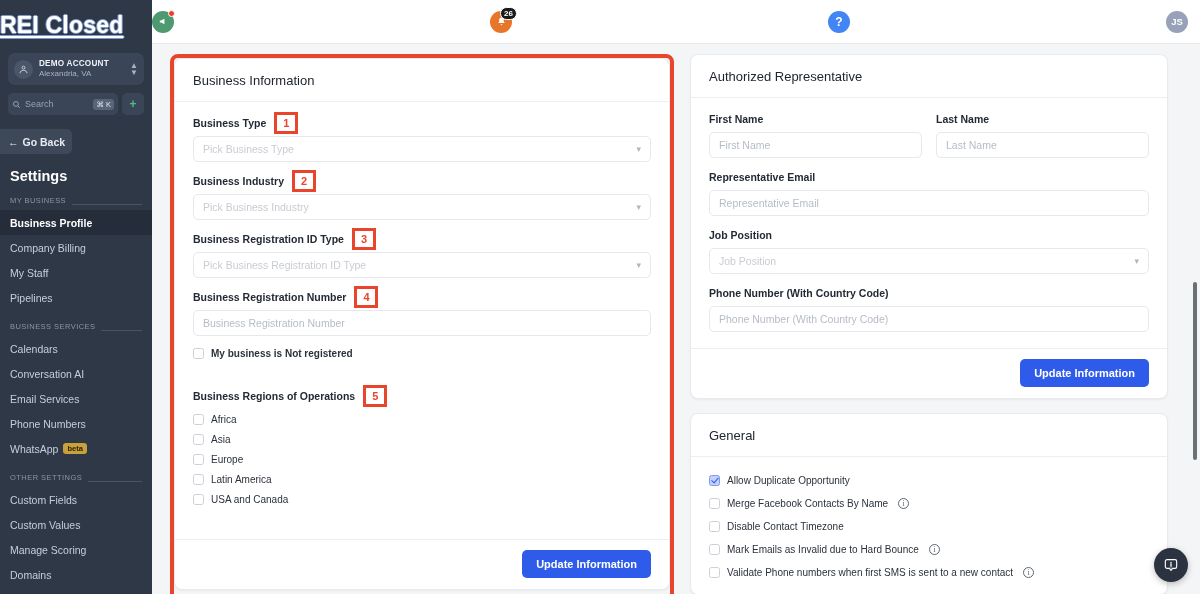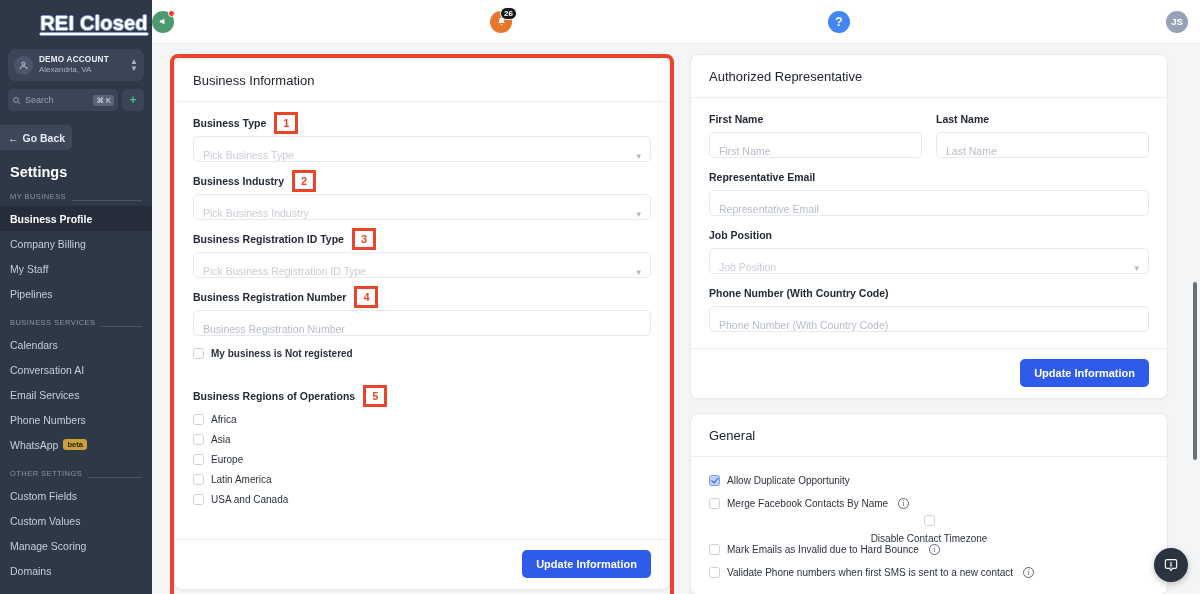--- a/index.html
+++ b/index.html
@@ -15,31 +15,29 @@
   
   .sidebar {
     width: 152px; height: 594px;
     background: #2e3847;
     color: #cfd6e0;
     flex: 0 0 152px;
     position: relative;
     overflow: hidden;
   }
   .brand {
-    text-align: center;
     padding: 12px 0 8px 0;
-    font-size: 20px;
+    font-size: 23px;
     font-weight: bold;
     color: #ffffff;
     letter-spacing: .2px;
     text-decoration: underline;
     text-underline-offset: 3px;
     text-decoration-thickness: 2px;
     text-shadow: 0 1px 0 #7e99c9, 1px 0 0 #7e99c9, -1px 0 0 #7e99c9, 0 -1px 0 #7e99c9;
-    margin-left: 36px;
   }
   .acct {
     margin: 6px 8px 0 8px;
     background: #3a4557;
     border-radius: 7px;
     height: 32px;
     display: flex;
     align-items: center;
     padding: 0 6px;
     gap: 6px;
@@ -170,21 +168,21 @@
 
   .lbl {
     font-size: 10.5px; color:#232a35; font-weight:bold;
     display:flex; align-items:center; gap: 8px;
     margin-bottom: 6px; height: 14px;
   }
   .field {
     height: 26px; width:100%;
     border:1px solid #e6e8ec; border-radius:5px;
     background:#fff;
-    display:flex; align-items:flex-end;
+    display:flex; align-items:center;
     padding: 0 9px;
     font-size: 10.5px; color:#b6bcc6;
   }
   .field.sel { color:#c8ccd3; justify-content:space-between; }
   .chev { color:#b0b6bf; font-size:9px; line-height:1; }
   .fgroup { margin-bottom: 12px; }
 
   .numbadge {
     display:inline-flex; align-items:center; justify-content:center;
     width: 24px; height: 22px;
@@ -524,21 +522,21 @@
               <span class="cb checked"></span>
               <span class="cbtxt">Allow Duplicate Opportunity</span>
             </div>
 
             <div class="cbrow" style="height:23px;">
               <span class="cb"></span>
               <span class="cbtxt">Merge Facebook Contacts By Name</span>
               <span class="info-i">i</span>
             </div>
 
-            <div class="cbrow" style="height:23px;flex-direction:column;">
+            <div class="cbrow" style="height:23px;">
               <span class="cb"></span>
               <span class="cbtxt">Disable Contact Timezone</span>
             </div>
 
             <div class="cbrow" style="height:23px;">
               <span class="cb"></span>
               <span class="cbtxt">Mark Emails as Invalid due to Hard Bounce</span>
               <span class="info-i">i</span>
             </div>
 

